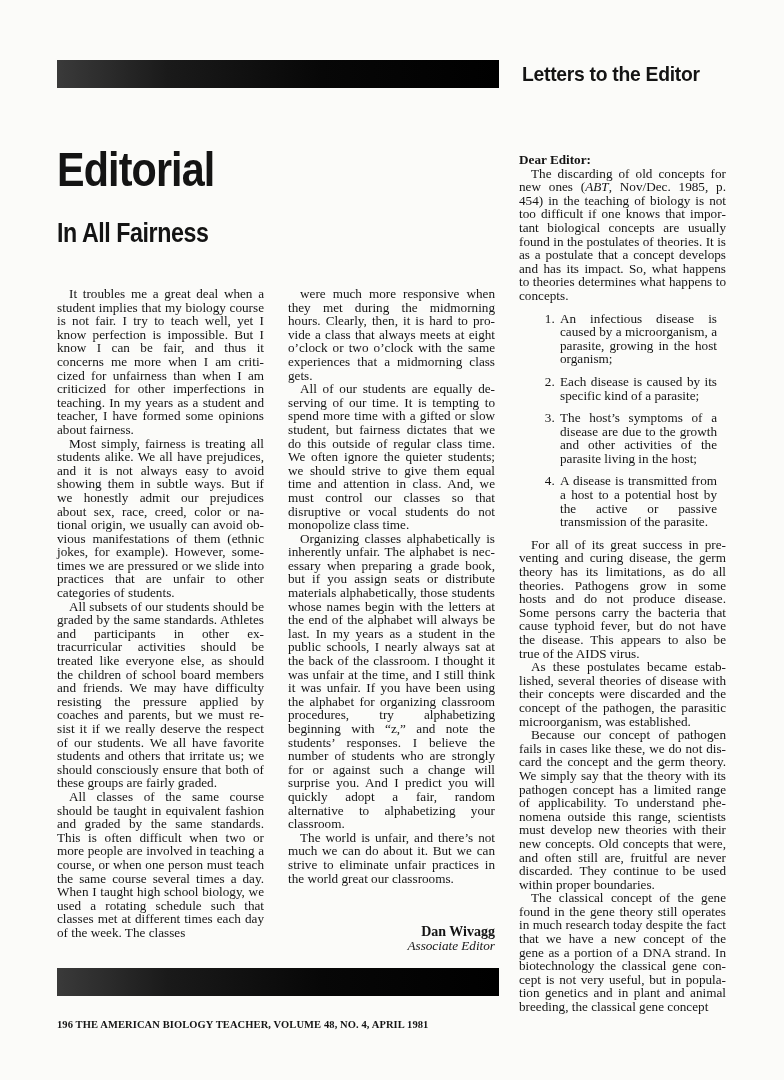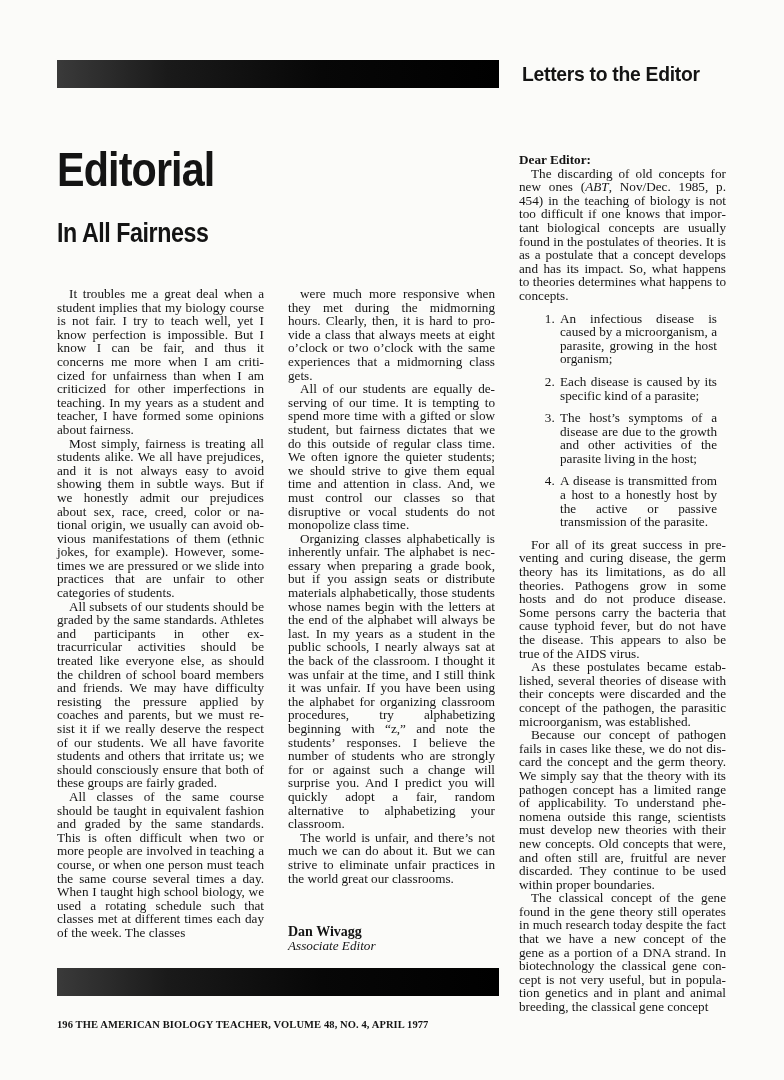--- a/index.html
+++ b/index.html
@@ -33,21 +33,21 @@
       font-size: 13.2px; line-height: 13.6px;
       text-align: justify; hyphens: manual;
     }
     .col p { margin: 0; text-indent: 12px; }
     #col1 { left: 57px; top: 287px; }
     #col2 { left: 288px; top: 287px; }
     #col3 { left: 519px; top: 153px; }
     .letter-salutation { font-weight: bold; text-indent: 0 !important; }
     ol { margin: 3px 0 6px 0; padding-left: 30px; }
     ol li { margin: 9px; padding-left: 2px; }
-    .signature { text-align: left; margin-top: 40px !important; text-indent: 0 !important; }
+    .signature { text-align: right; margin-top: 40px !important; text-indent: 0 !important; }
     .sig-name { font-weight: bold; font-size: 14px; display: block; }
     .sig-role { font-style: italic; display: block; }
     #footer {
       position: absolute; left: 57px; top: 1019px;
       font-size: 10.5px; font-weight: bold; letter-spacing: 0.1px;
     }
     #footer .pg { }
   </style>
 </head>
 <body>
@@ -76,26 +76,26 @@
   </p>
 </div>
 
 <div class="col" id="col3">
   <p class="letter-salutation">Dear Editor:</p>
   <p><span>The discarding of old concepts for new ones (</span><i>ABT</i><span>, Nov/Dec. 1985, p. 454) in the teaching of biology is not too difficult if one knows that impor­tant biological concepts are usually found in the postulates of theories. It is as a postulate that a concept de­velops and has its impact. So, what happens to theories determines what happens to concepts.</span></p>
   <ol>
     <li>An infectious disease is caused by a microorganism, a parasite, growing in the host organism;</li>
     <li>Each disease is caused by its spe­cific kind of a parasite;</li>
     <li>The host’s symptoms of a disease are due to the growth and other activities of the parasite living in the host;</li>
-    <li>A disease is transmitted from a host to a honestly host by the ac­tive or passive transmission of the parasite.</li>
+    <li>A disease is transmitted from a host to a potential host by the ac­tive or passive transmission of the parasite.</li>
   </ol>
   <p>For all of its great success in pre­venting and curing disease, the germ theory has its limitations, as do all theories. Pathogens grow in some hosts and do not produce disease. Some persons carry the bacteria that cause typhoid fever, but do not have the disease. This appears to also be true of the AIDS virus.</p>
   <p>As these postulates became estab­lished, several theories of disease with their concepts were discarded and the concept of the pathogen, the parasitic microorganism, was established.</p>
   <p>Because our concept of pathogen fails in cases like these, we do not dis­card the concept and the germ theory. We simply say that the theory with its pathogen concept has a limited range of applicability. To understand phe­nomena outside this range, scientists must develop new theories with their new concepts. Old concepts that were, and often still are, fruitful are never discarded. They continue to be used within proper boundaries.</p>
   <p>The classical concept of the gene found in the gene theory still operates in much research today despite the fact that we have a new concept of the gene as a portion of a DNA strand. In biotechnology the classical gene con­cept is not very useful, but in popula­tion genetics and in plant and animal breeding, the classical gene concept</p>
 </div>
 
 <div class="bar" id="bottom-bar"></div>
 
 <div id="footer">
   <span class="pg">196</span>
-  <span>THE AMERICAN BIOLOGY TEACHER, VOLUME 48, NO. 4, APRIL 1977</span>
+  <span>THE AMERICAN BIOLOGY TEACHER, VOLUME 48, NO. 4, APRIL 1981</span>
 </div>
 
 </body></html>

